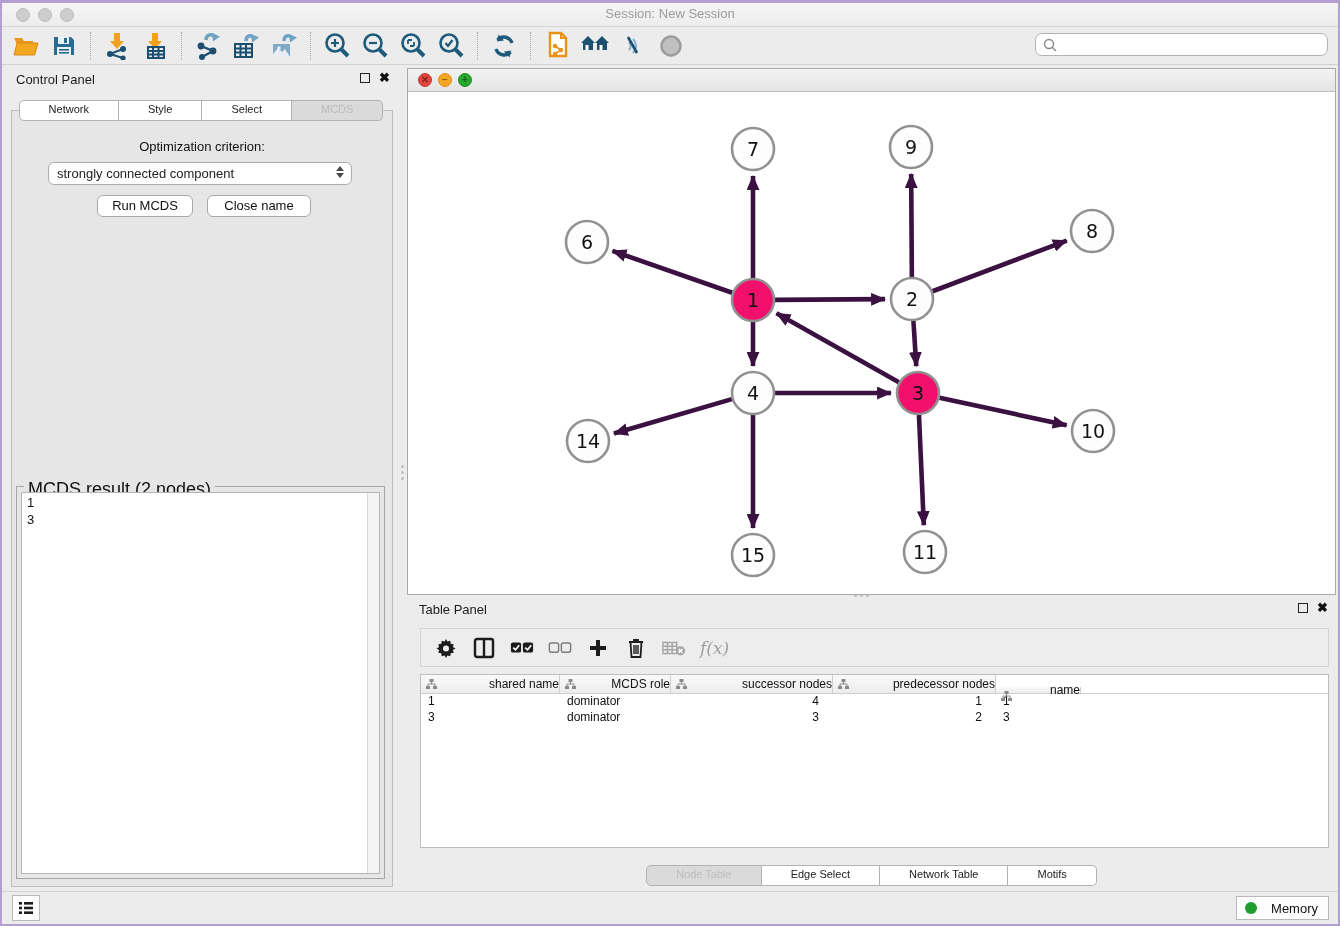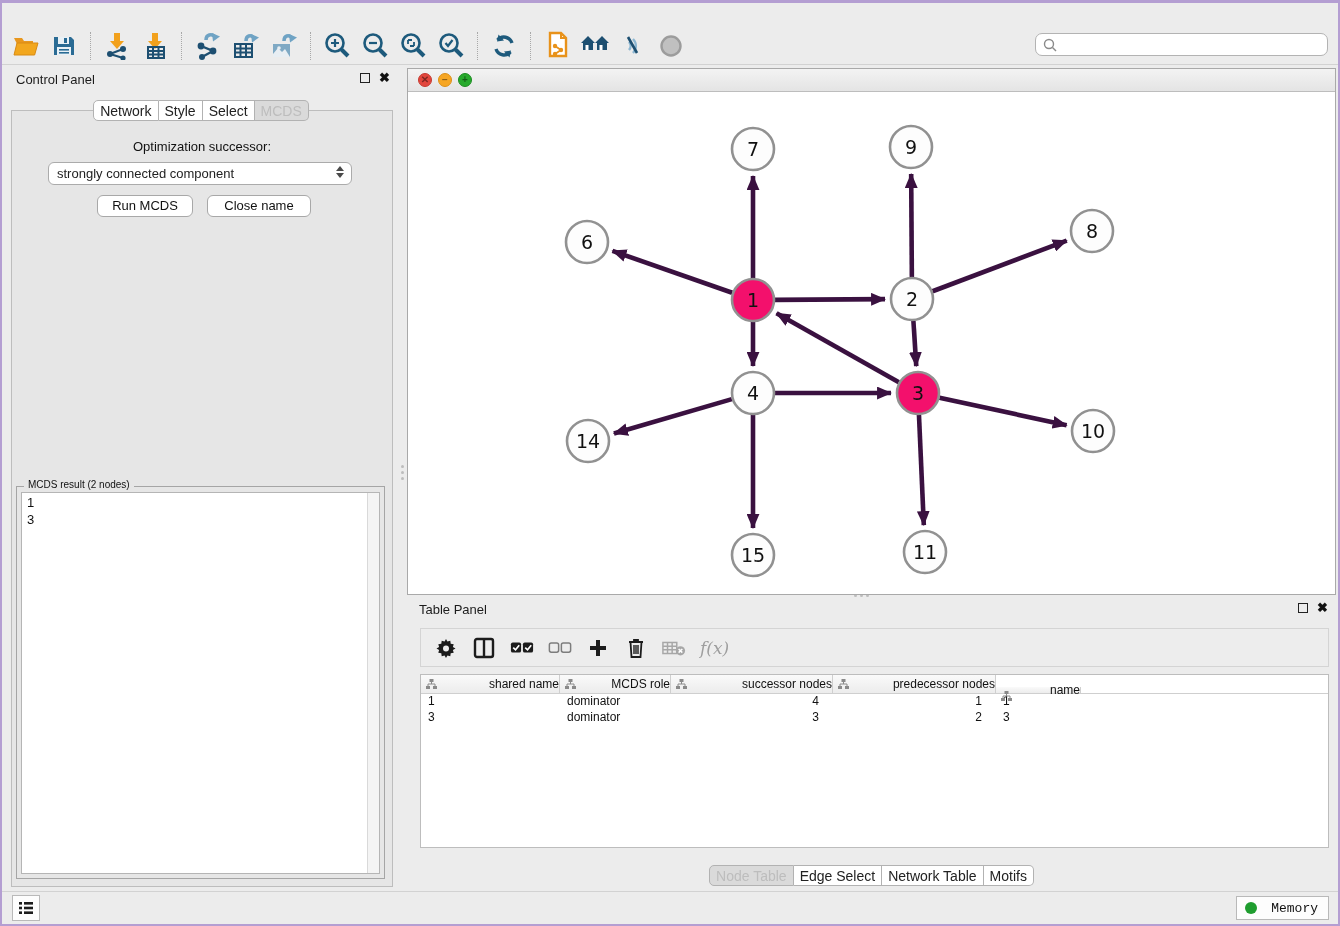--- a/index.html
+++ b/index.html
@@ -41,22 +41,22 @@
   }
   .search-wrap input { border:none; outline:none; flex:1; font-size:12px; background:transparent; height:100%; }
   
   .control-panel { position:absolute; left:2px; top:65px; width:394px; height:826px; }
   .panel-head { position:relative; height:26px; padding:4px 10px 0 12px; font-size:13px; color:#1c1c1c; }
   .panel-head .winbtns { position:absolute; right:8px; top:5px; display:flex; gap:9px; align-items:center; }
   .float-btn { width:10px; height:10px; border:1.5px solid #222; background:transparent; }
   .close-btn { font-size:13px; font-weight:bold; color:#111; line-height:10px; }
   .cp-tabs { position:absolute; top:32px; left:0; right:0; display:flex; justify-content:center; z-index:3; }
   .seg { display:flex; }
-  .seg .tab { background:#fff; border:1px solid #b2b2b2; border-left:none; font-size:14px;
-              padding:2px 6px 3px; height:21px; white-space:nowrap; }
+  .seg .tab { background:#fff; border:1px solid #b2b2b2; border-left:none; font-size:11px;
+              padding:2px 29px 3px; height:21px; white-space:nowrap; }
   .seg .tab:first-child { border-left:1px solid #b2b2b2; border-radius:5px 0 0 5px; }
   .seg .tab:last-child { border-radius:0 5px 5px 0; }
   .seg .tab.active { background:#dadada; color:#bdbdbd; }
   .cp-body {
     position:absolute; left:7px; right:5px; top:42px; bottom:7px;
     border:1px solid #bdbdbd; background:#e6e6e6;
   }
   .opt-label { position:absolute; top:28px; left:0; right:0; text-align:center; font-size:13px; color:#111; }
   .opt-select {
     position:absolute; top:51px; left:36px; right:40px; height:23px;
@@ -66,21 +66,21 @@
   .spinner { position:absolute; right:7px; top:3px; display:flex; flex-direction:column; gap:2px; }
   .spin-up { width:0;height:0;border-left:4px solid transparent;border-right:4px solid transparent;border-bottom:5px solid #4a4a4a; }
   .spin-dn { width:0;height:0;border-left:4px solid transparent;border-right:4px solid transparent;border-top:5px solid #4a4a4a; }
   .cp-buttons { position:absolute; top:84px; left:0; right:0; height:22px;text-decoration:underline; }
   .aqua-btn { position:absolute; height:22px; background:#fff; border:1px solid #a8a8a8; border-radius:6px;
               font-size:13px; color:#111; text-align:center; line-height:20px; font-family:"Liberation Sans",sans-serif; }
   .result-group {
     position:absolute; left:4px; right:7px; top:375px; bottom:7px;
     border:1px solid #a5a5a5;
   }
-  .result-label { position:absolute; top:-8px; left:7px; background:#e6e6e6; padding:0 4px; font-size:10px; color:#111; }
+  .result-label { position:absolute; top:-8px; left:7px; background:#e6e6e6; padding:0 4px; font-size:18px; color:#111; }
   .result-area { position:absolute; inset:5px 4px 4px 4px; background:#fff; border:1px solid #b5b5b5; overflow:hidden; }
   .result-text { position:absolute; inset:1px 13px 1px 5px; font-size:13px; line-height:17px; white-space:pre; color:#111; }
   .result-scroll { position:absolute; top:0; bottom:0; right:0; width:12px; background:#f4f4f4; border-left:1px solid #d9d9d9; }
   
   .vsplit-dots { position:absolute; left:397px; top:462px; width:6px; height:22px;
                  display:flex; flex-direction:column; gap:3px; align-items:center; }
   .vsplit-dots i, .hsplit-dots i { width:3px; height:3px; background:#bdbdbd; border-radius:50%; display:block; }
   .hsplit-dots { position:absolute; left:852px; top:589px; width:22px; height:6px; display:flex; gap:3px; align-items:center; }
   
   .net-frame {
@@ -112,29 +112,37 @@
   .td { overflow:hidden; white-space:nowrap; }
   .td.left { text-align:left; padding-left:7px; }
   .td.right { text-align:right; padding-right:14px; }
   .tp-tabs { position:absolute; bottom:8px; left:0; right:0; display:flex; justify-content:center; }
   
   .statusbar { position:absolute; left:0; right:0; bottom:0; height:33px;
     background:#ececec; border-top:1px solid #d2d2d2; }
   .list-btn { position:absolute; left:10px; top:3px; width:28px; height:26px; background:#fdfdfd;
     border:1px solid #b9b9b9; display:flex; align-items:center; justify-content:center; }
   .memory-btn { position:absolute; right:9px; top:4px; height:24px; padding:0 10px 0 8px; background:#fdfdfd;
-    border:1px solid #b9b9b9; display:flex; align-items:center; gap:14px; font-size:13px; color:#111;font-family:Liberation Mono, monospace; }
+    border:1px solid #b9b9b9; display:flex; align-items:center; gap:14px; font-size:13px; color:#111; }
   .mem-dot { width:12px; height:12px; border-radius:50%; background:#1f9d2f; }
   svg { display:block; }
 </style>
 </head>
 <body>
 
 <div class="app-window">
 
+  <div class="titlebar">
+    <div class="traffic">
+      <span class="light"></span>
+      <span class="light"></span>
+      <span class="light"></span>
+    </div>
+    <div class="title">Session: New Session</div>
+  </div>
 
   <div class="main-toolbar">
     <span class="tb-icon">
       <svg width="28" height="24" viewBox="0 0 28 24">
           <path d="M2 4 h8 l2 3 h9 v3 H5 z" fill="#e8971e"></path>
           <path d="M2 21 L5 9 h21 l-3.4 12 z" fill="#f2a71e" stroke="#d98a12" stroke-width="1"></path>
         </svg>
     </span>
     <span class="tb-icon">
       <svg width="24" height="24" viewBox="0 0 24 24">
@@ -282,21 +290,21 @@
         <span class="close-btn">✖</span>
       </span>
     </div>
     <div class="cp-tabs seg" id="cp-tabs">
         <span class="tab">Network</span>
         <span class="tab">Style</span>
         <span class="tab">Select</span>
         <span class="tab active">MCDS</span>
       </div>
     <div class="cp-body">
-      <div class="opt-label">Optimization successor:</div>
+      <div class="opt-label">Optimization criterion:</div>
       <div class="opt-select">
         <span>strongly connected component</span>
         <span class="spinner">
             <i class="spin-up"></i>
             <i class="spin-dn"></i>
           </span>
       </div>
       <div class="cp-buttons">
         <button class="aqua-btn" style="left:85px;width:96px;">Run MCDS</button>
         <button class="aqua-btn" style="left:195px;width:104px;">Close name</button>

